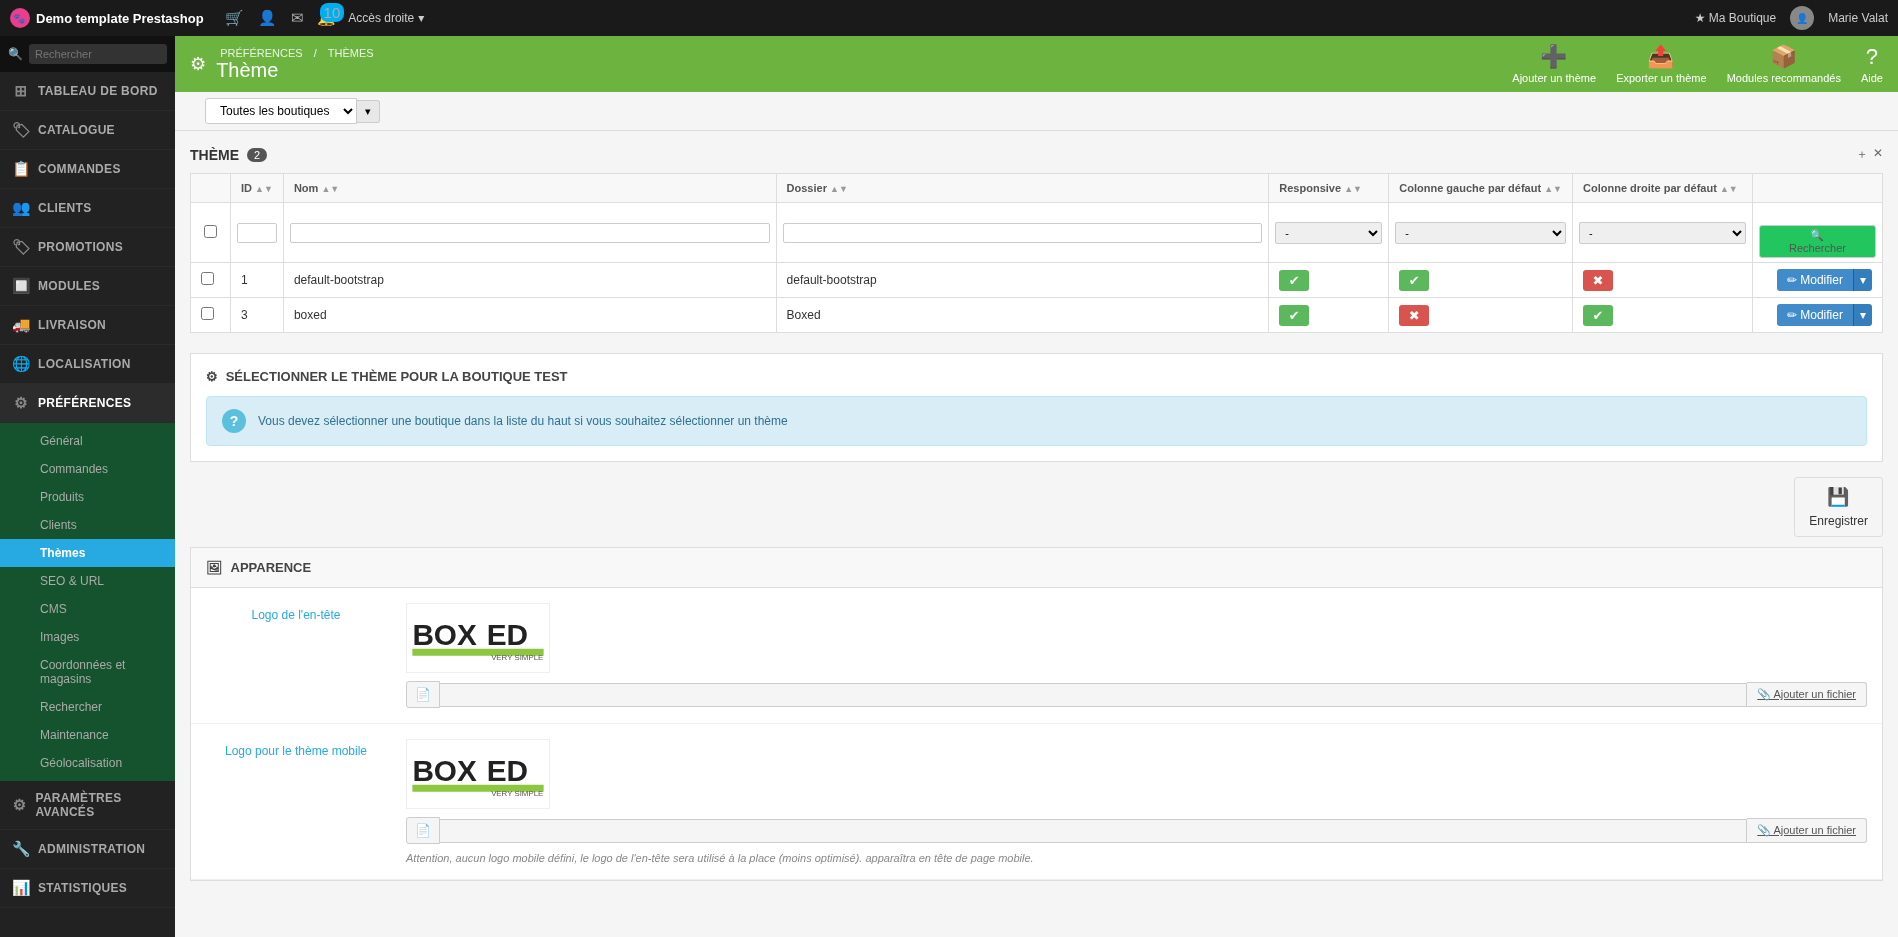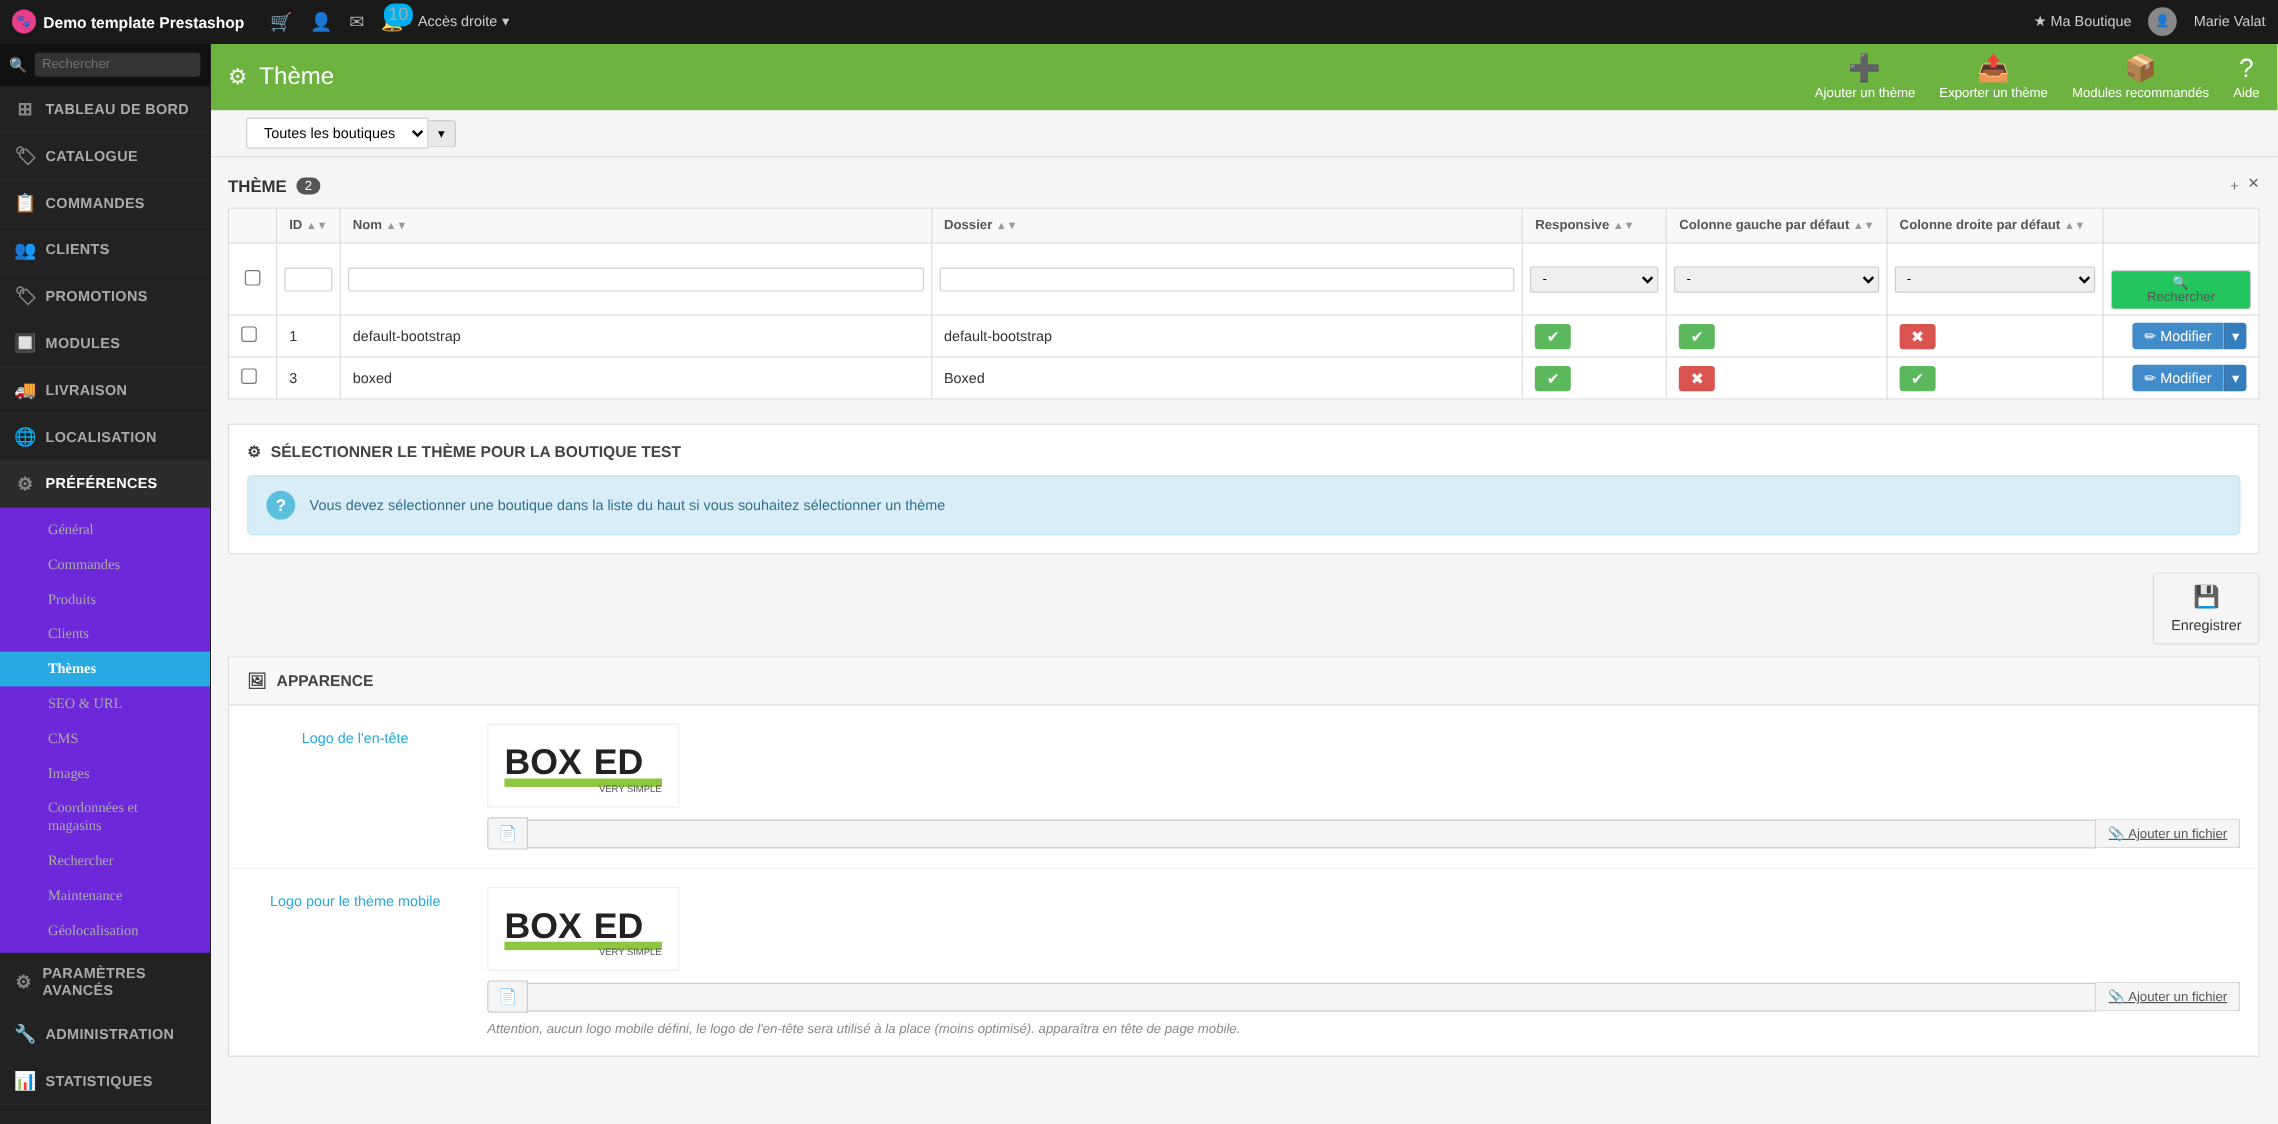--- a/index.html
+++ b/index.html
@@ -76,23 +76,22 @@
       padding: 10px 12px;
       color: #aaa; cursor: pointer; font-size: 12px; font-weight: bold;
       text-transform: uppercase; letter-spacing: 0.3px;
       border-bottom: 1px solid #2a2a2a;
     }
     .sidebar-item .icon { font-size: 15px; color: #888; width: 18px; text-align: center; }
     .sidebar-item.preferences-active {
       background: #2c2c2c; color: #fff;
     }
     .sidebar-sub {
-      background: #6d28d9;
+      background: #14532d;
       padding: 4px 0;
-      font-family: Liberation Serif, serif;
     }
     .sidebar-sub-item {
       padding: 7px 18px 7px 40px;
       color: #aaa; cursor: pointer; font-size: 12px;
       display: block;
     }
     .sidebar-sub-item.active {
       background: #27aae1; color: #fff; font-weight: bold;
     }
 
@@ -265,21 +264,21 @@
     .form-row {
       display: flex; align-items: flex-start;
       padding: 15px; border-bottom: 1px solid #f0f0f0;
     }
     .form-label {
       width: 200px; color: #27aae1; font-size: 12px;
       padding-right: 20px; text-align: center; padding-top: 5px;
     }
     .form-content { flex: 1; }
     .logo-preview {
-      width: 160px; height: 70px;
+      width: 144px; height: 70px;
       background: #fff; border: 1px solid #eee;
       display: flex; align-items: center; justify-content: center;
       margin-bottom: 8px;
     }
     .logo-preview svg { width: 140px; }
     .file-input-group {
       display: flex; align-items: center; gap: 0; margin-top: 5px;
     }
     .file-icon-btn {
       background: #f5f5f5; border: 1px solid #ccc;
@@ -427,20 +426,25 @@
     <span class="icon">📊</span>
     <span>STATISTIQUES</span>
   </div>
 </div>
 
 <div class="main-content">
 
   <div class="page-header">
     <span class="gear-icon">⚙</span>
     <div style="flex:1">
+      <div class="breadcrumb">
+        <span>PRÉFÉRENCES</span>
+        <span>/</span>
+        <span>THÈMES</span>
+      </div>
       <div class="page-title">Thème</div>
     </div>
     <div class="header-actions">
       <div class="header-action-btn">
         <span class="btn-icon">➕</span>
         <span>Ajouter un thème</span>
       </div>
       <div class="header-action-btn">
         <span class="btn-icon">📤</span>
         <span>Exporter un thème</span>

